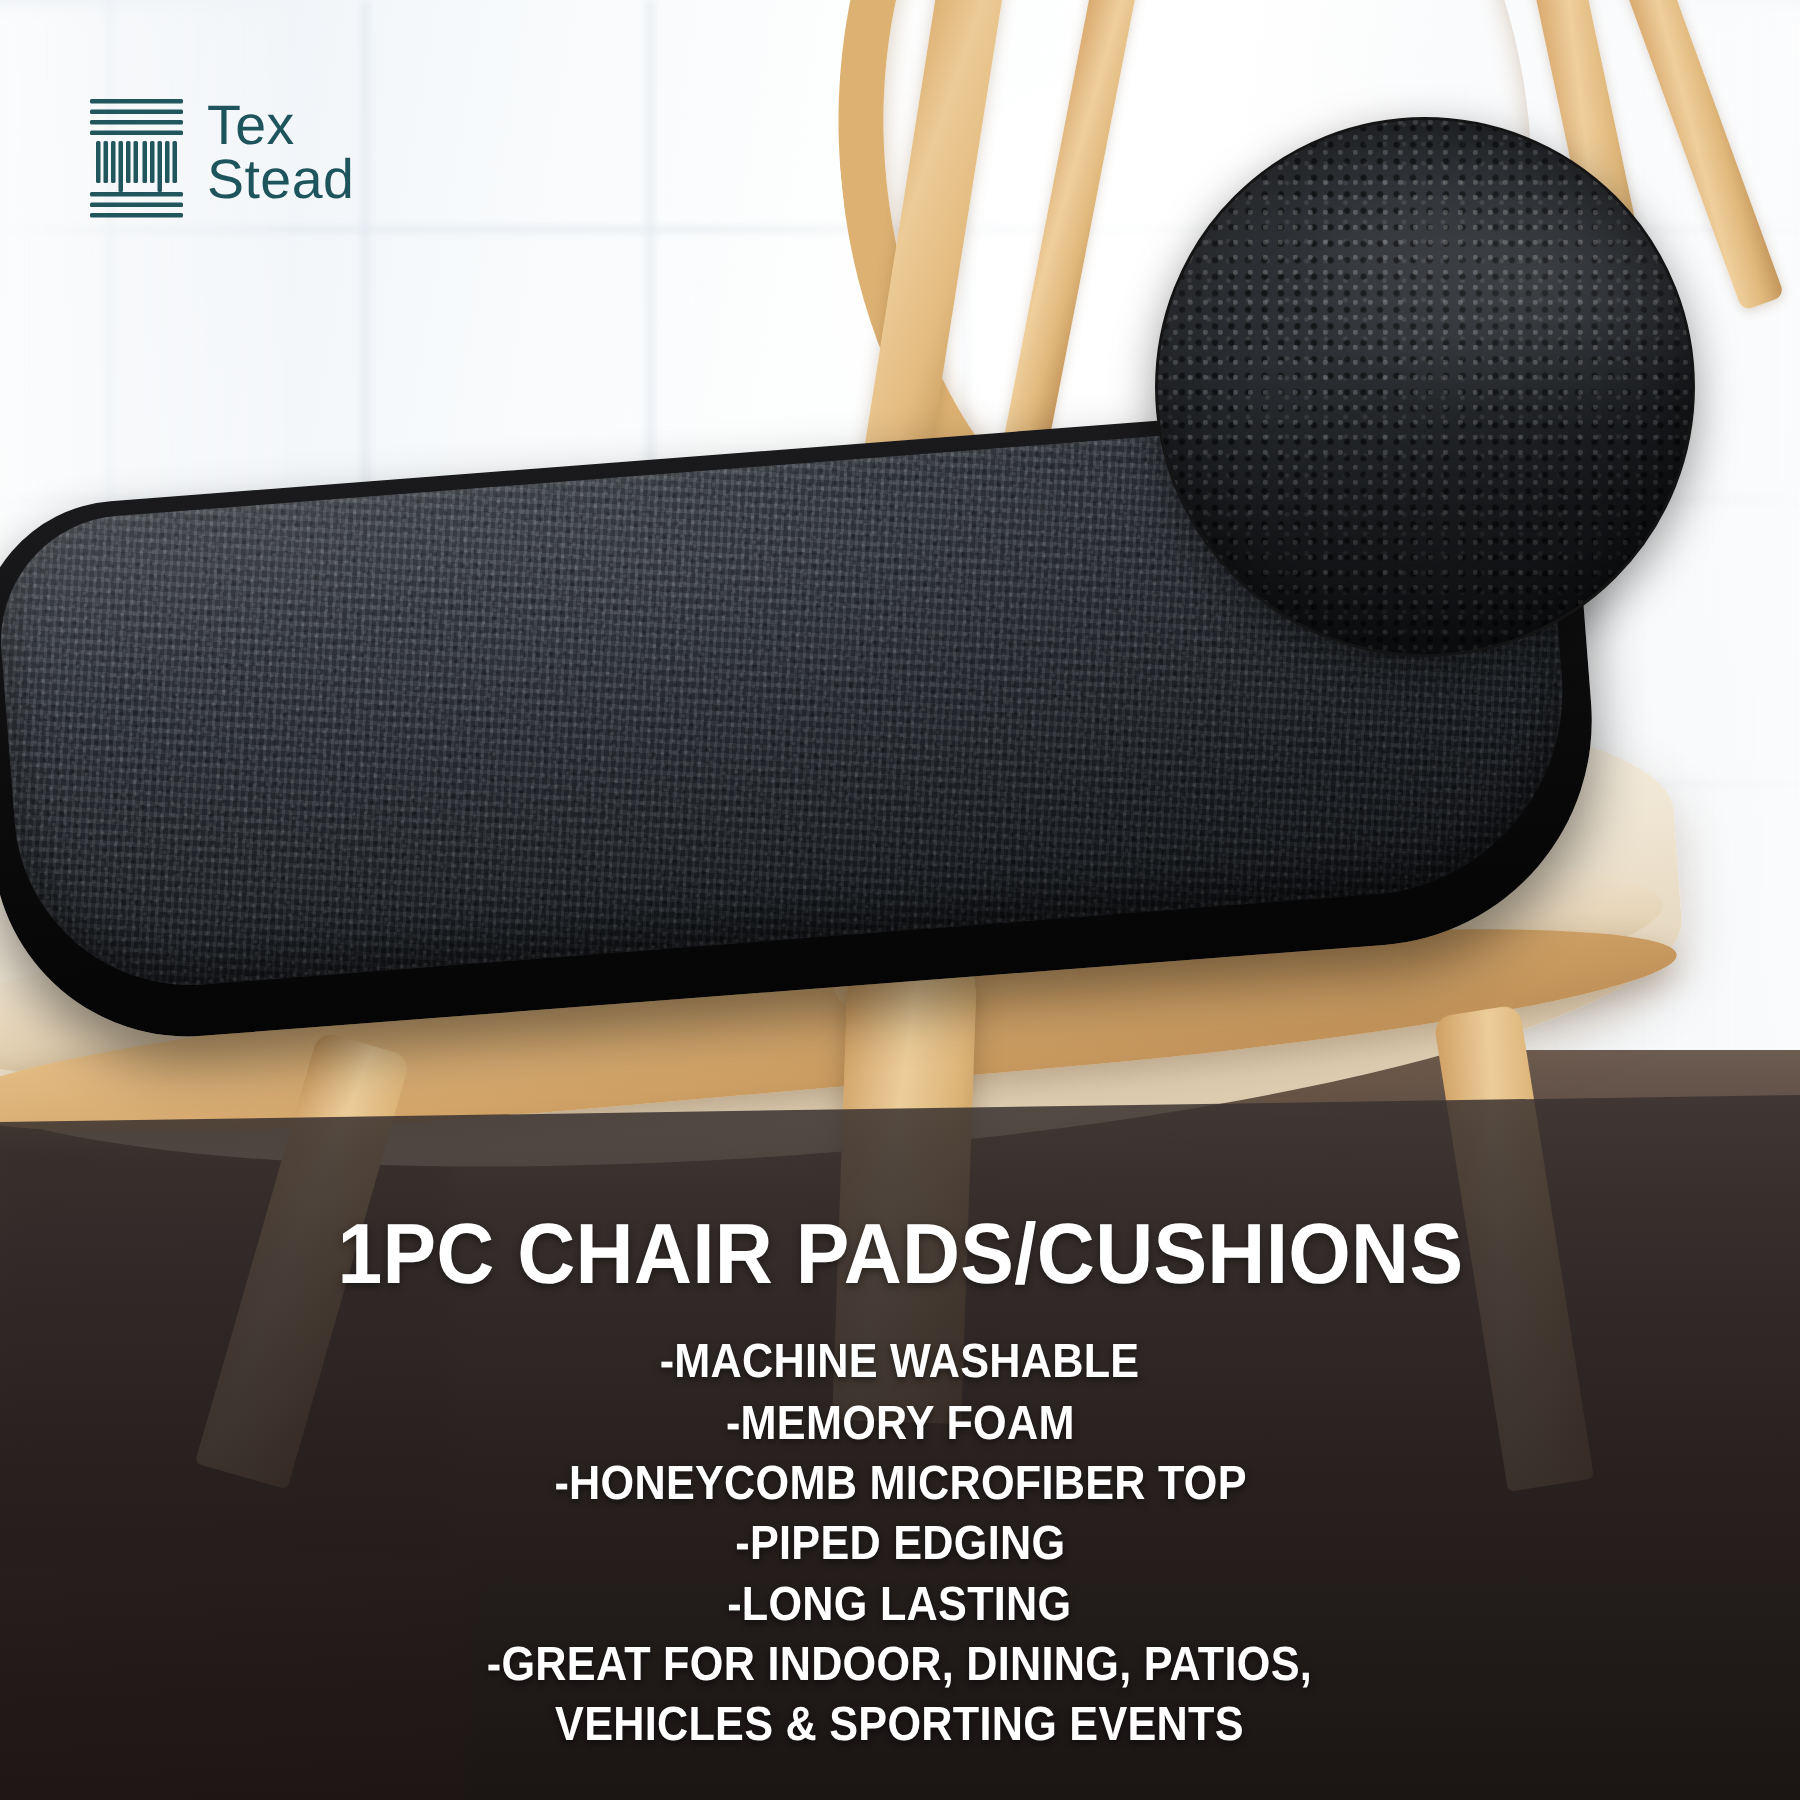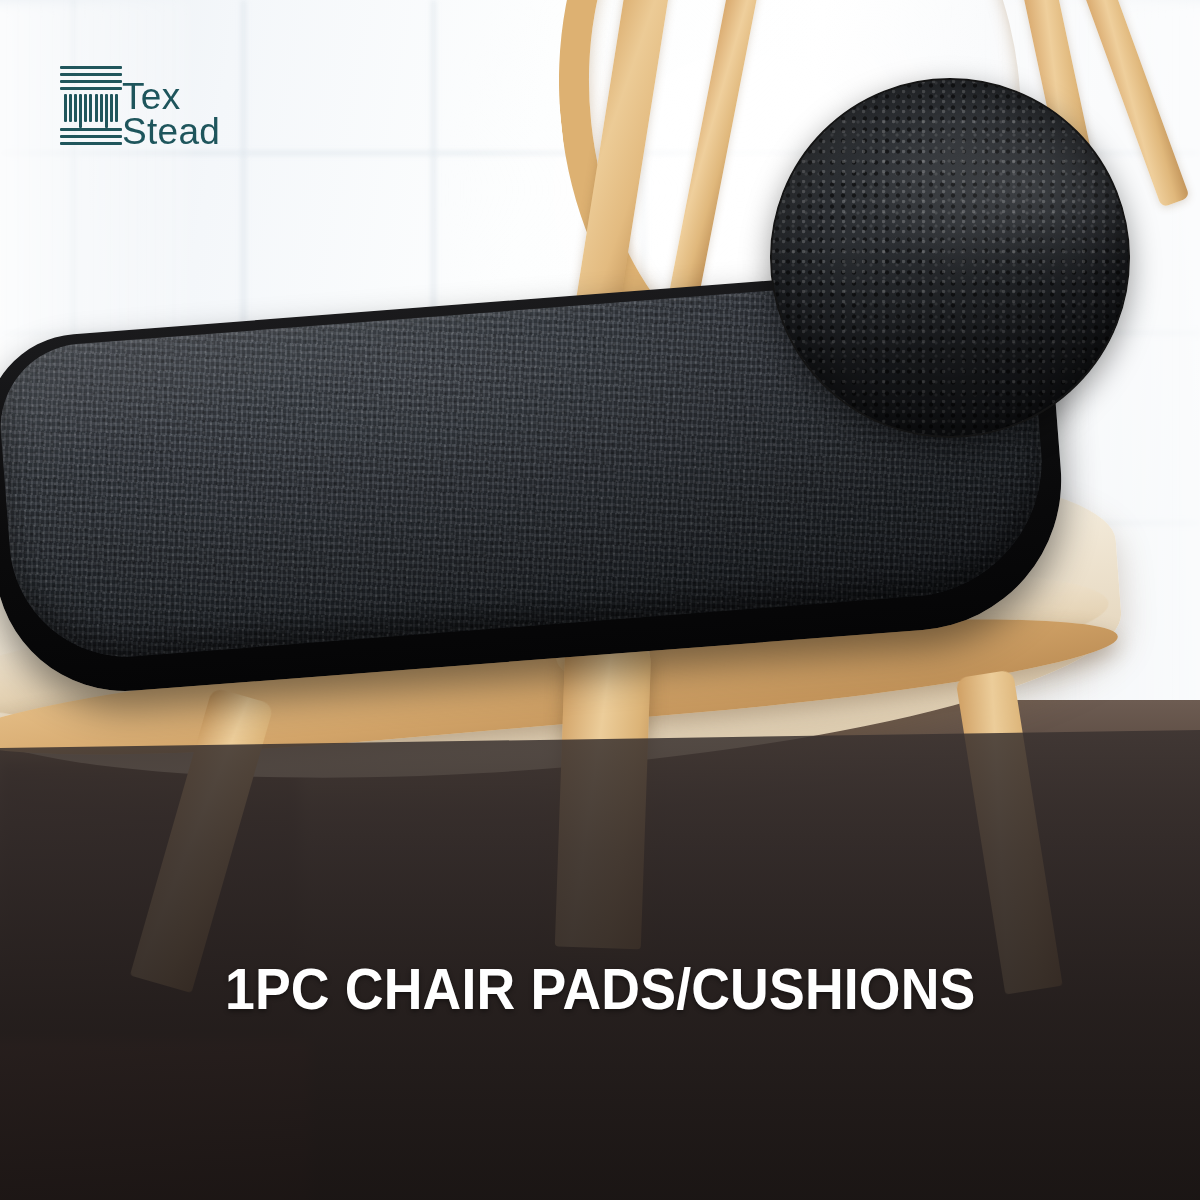--- a/index.html
+++ b/index.html
@@ -141,21 +141,21 @@
   }
   .detail-fold{
     position:absolute;inset:0;
     background:
       linear-gradient(118deg, rgba(255,255,255,.11) 0%, rgba(255,255,255,0) 22%),
       linear-gradient(172deg, rgba(0,0,0,0) 42%, rgba(0,0,0,.38) 72%, rgba(0,0,0,.52) 100%),
       radial-gradient(65% 40% at 72% 30%, rgba(255,255,255,.09), rgba(255,255,255,0) 70%);
   }
 
   
-  .logo{position:absolute;left:60px;top:66px;display:flex;align-items:flex-end;gap:0;}
+  .logo{position:absolute;left:60px;top:66px;display:flex;align-items:flex-start;gap:16px;}
   .logo-mark{width:62px;height:84px;position:relative;}
   .lm-band{position:absolute;left:0;width:62px;}
   .lm-line{height:3px;background:#20565c;margin-bottom:4px;border-radius:1px;}
   .lm-vert{position:absolute;left:4px;top:28px;width:54px;height:28px;display:flex;gap:0;
            justify-content:space-between;}
   .lm-vert i{display:block;width:3px;height:28px;background:#20565c;border-radius:1px;}
   .lm-vert i.tall{height:34px;}
   .logo-text{
     font-family:"Liberation Sans", sans-serif;
     color:#1e555c;font-size:37px;line-height:.96;font-weight:400;letter-spacing:.3px;
@@ -269,15 +269,24 @@
     <div class="logo-text">
       <div>Tex</div>
       <div>Stead</div>
     </div>
   </div>
 
   <div class="scrim"></div>
 
   <div class="copy">
     <div class="headline">1PC CHAIR PADS/CUSHIONS</div>
+    <div class="features">
+      <div class="feature">-MACHINE WASHABLE</div>
+      <div class="feature">-MEMORY FOAM</div>
+      <div class="feature">-HONEYCOMB MICROFIBER TOP</div>
+      <div class="feature">-PIPED EDGING</div>
+      <div class="feature">-LONG LASTING</div>
+      <div class="feature">-GREAT FOR INDOOR, DINING, PATIOS,
+VEHICLES &amp; SPORTING EVENTS</div>
+    </div>
   </div>
 
 </div>
 
 </body></html>

